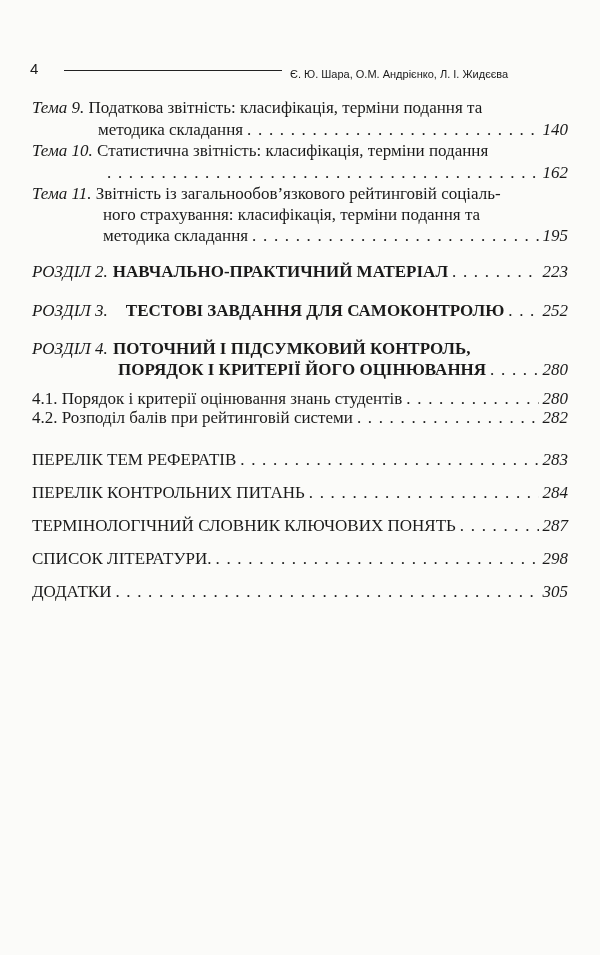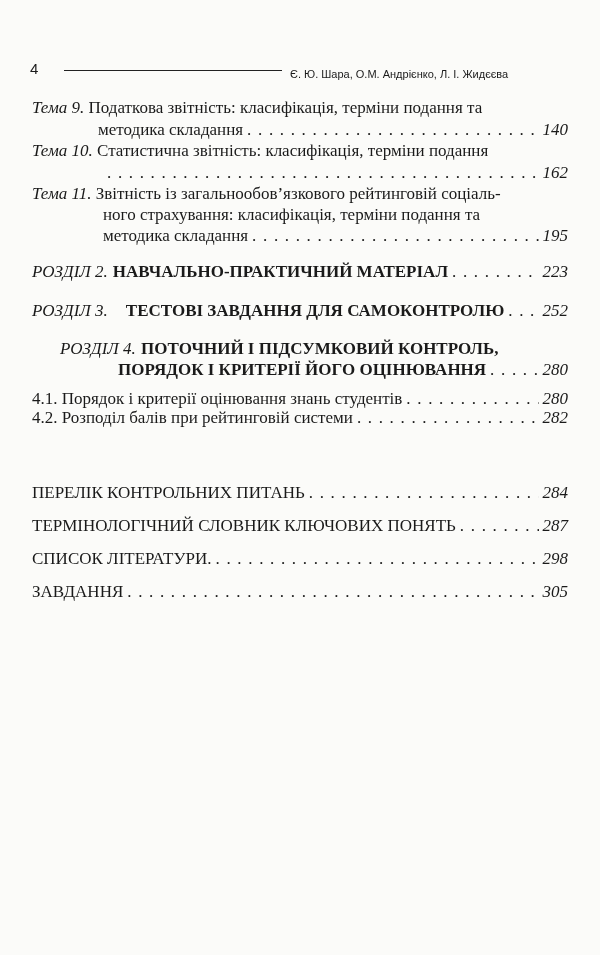--- a/index.html
+++ b/index.html
@@ -101,21 +101,21 @@
       <div class="fill">
         <span class="it">РОЗДІЛ 3.</span>
         <span class="bold" style="margin-left:18px;">ТЕСТОВІ ЗАВДАННЯ  ДЛЯ САМОКОНТРОЛЮ</span>
         <span class="dots"></span>
         <span class="pg">252</span>
       </div>
     </div>
   </div>
 
   <div>
-    <div class="row" style="top:339px; left:32px;margin-left:28px;">
+    <div class="row" style="top:339px; left:32px;">
       <span class="it">РОЗДІЛ 4.</span>
       <span class="bold" style="margin-left:1px;">ПОТОЧНИЙ І ПІДСУМКОВИЙ КОНТРОЛЬ,</span>
     </div>
     <div class="row" style="top:360px; left:118px; width:450px;">
       <div class="fill">
         <span class="bold">ПОРЯДОК І КРИТЕРІЇ ЙОГО ОЦІНЮВАННЯ</span>
         <span class="dots"></span>
         <span class="pg">280</span>
       </div>
     </div>
@@ -129,20 +129,27 @@
     </div>
   </div>
   <div class="row" style="top:408px; left:32px; width:536px;">
     <div class="fill">
       <span>4.2. Розподіл балів при рейтинговій системи</span>
       <span class="dots"></span>
       <span class="pg">282</span>
     </div>
   </div>
 
+  <div class="row" style="top:450px; left:32px; width:536px;">
+    <div class="fill">
+      <span>ПЕРЕЛІК ТЕМ РЕФЕРАТІВ</span>
+      <span class="dots"></span>
+      <span class="pg">283</span>
+    </div>
+  </div>
   <div class="row" style="top:483px; left:32px; width:536px;">
     <div class="fill">
       <span>ПЕРЕЛІК КОНТРОЛЬНИХ ПИТАНЬ</span>
       <span class="dots"></span>
       <span class="pg">284</span>
     </div>
   </div>
   <div class="row" style="top:516px; left:32px; width:536px;">
     <div class="fill">
       <span>ТЕРМІНОЛОГІЧНИЙ СЛОВНИК КЛЮЧОВИХ ПОНЯТЬ</span>
@@ -152,19 +159,19 @@
   </div>
   <div class="row" style="top:549px; left:32px; width:536px;">
     <div class="fill">
       <span>СПИСОК ЛІТЕРАТУРИ.</span>
       <span class="dots"></span>
       <span class="pg">298</span>
     </div>
   </div>
   <div class="row" style="top:582px; left:32px; width:536px;">
     <div class="fill">
-      <span>ЗАВДАННЯ</span>
+      <span>ДОДАТКИ</span>
       <span class="dots"></span>
       <span class="pg">305</span>
     </div>
   </div>
 
 </div>
 
 </body></html>

